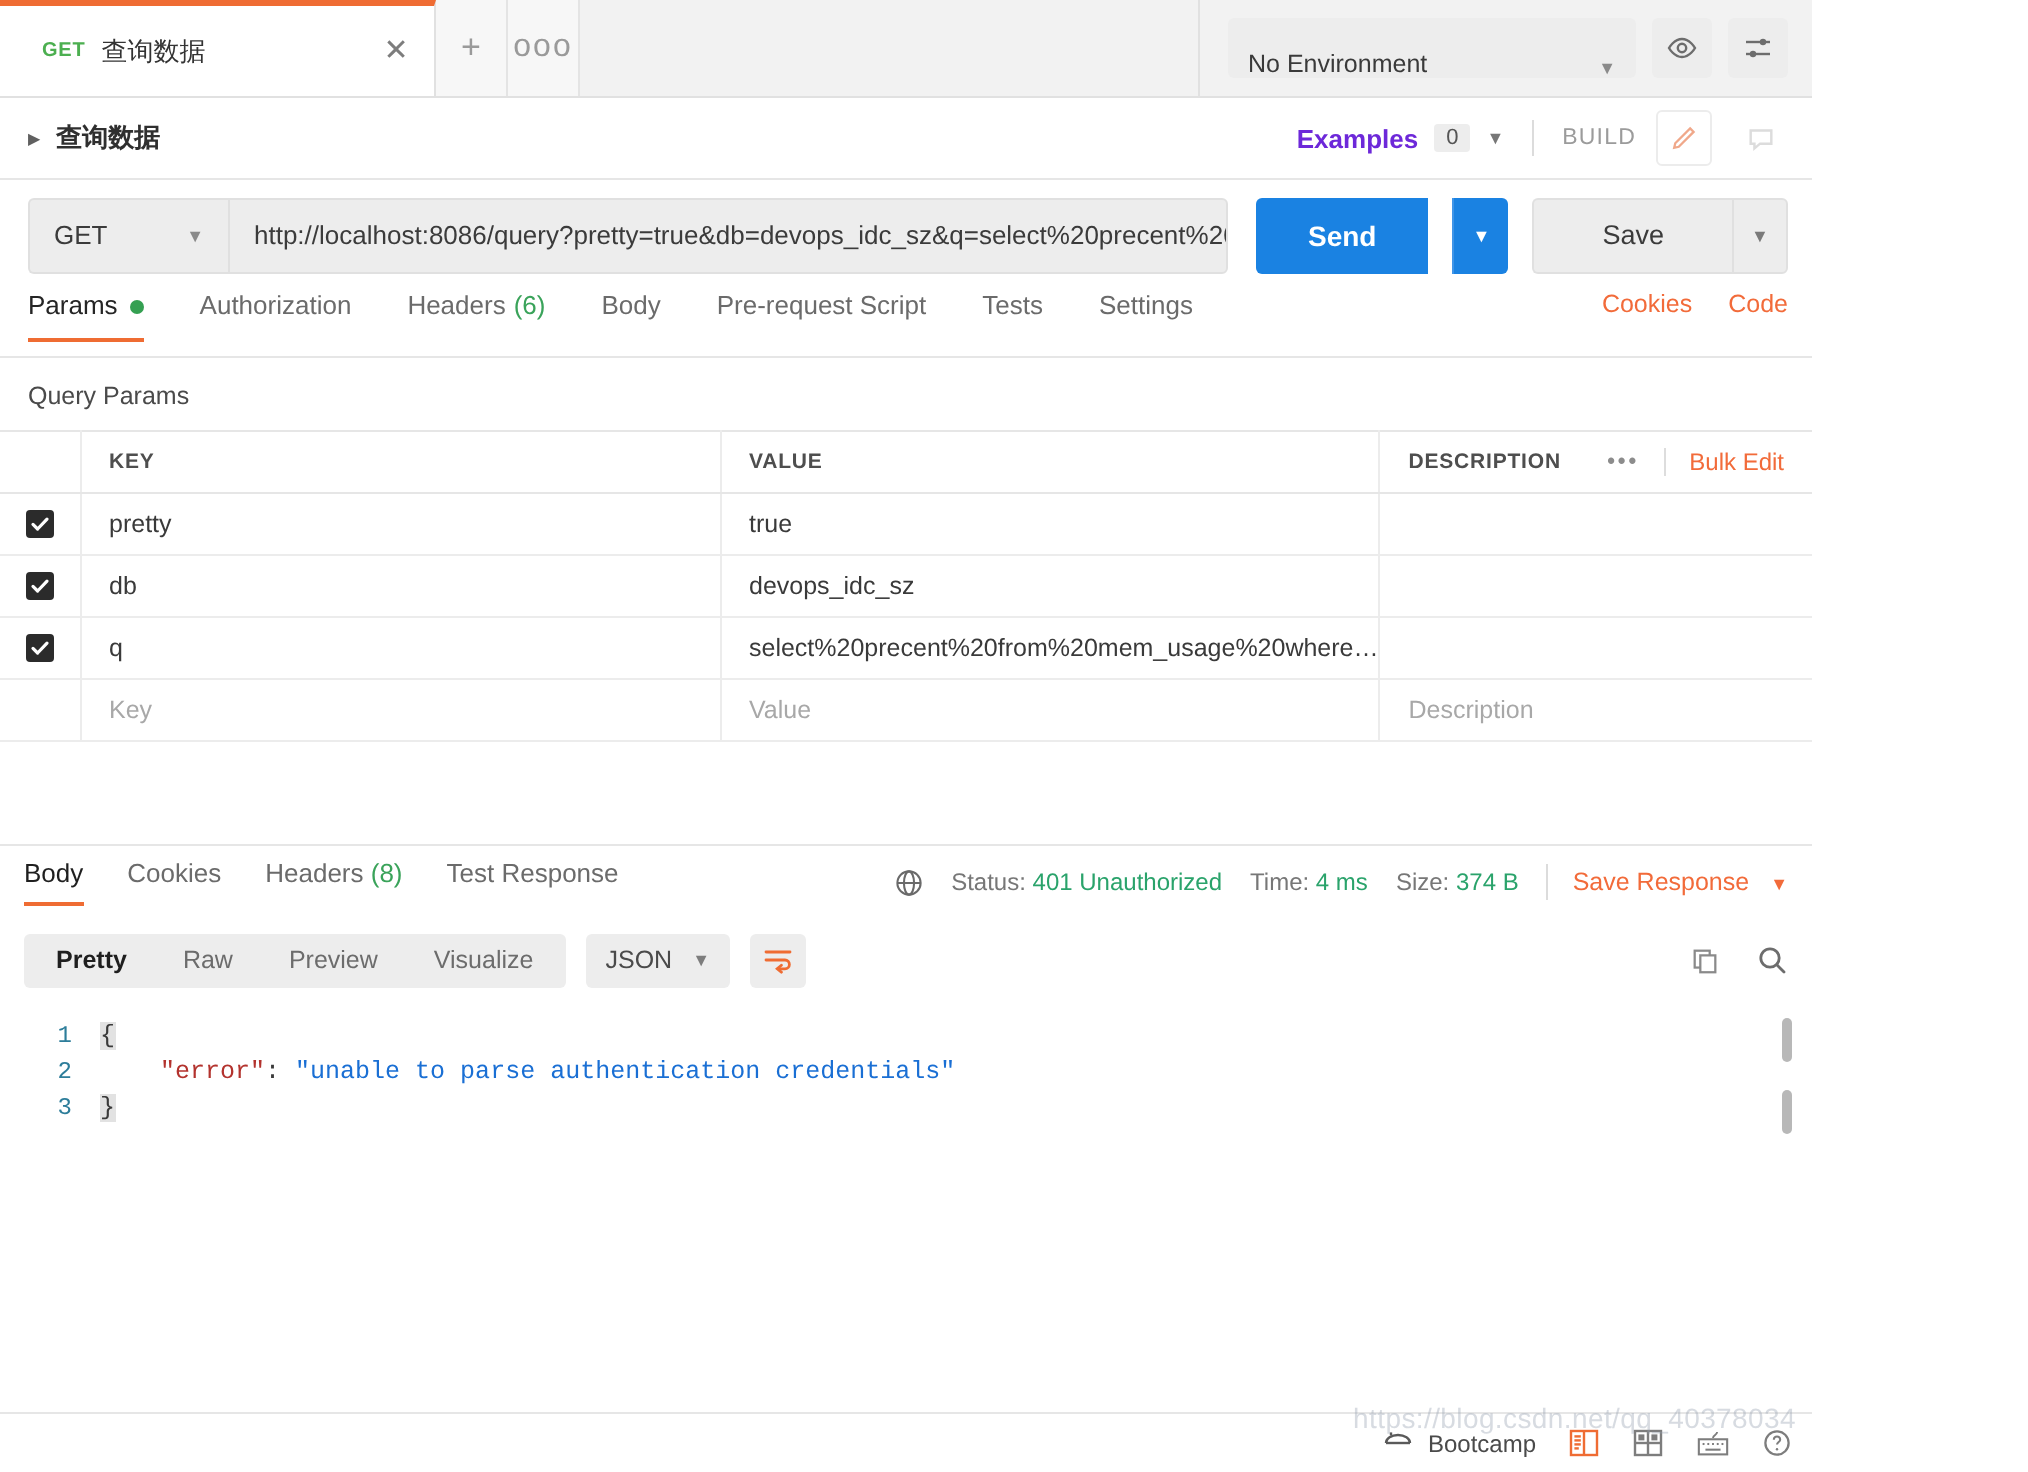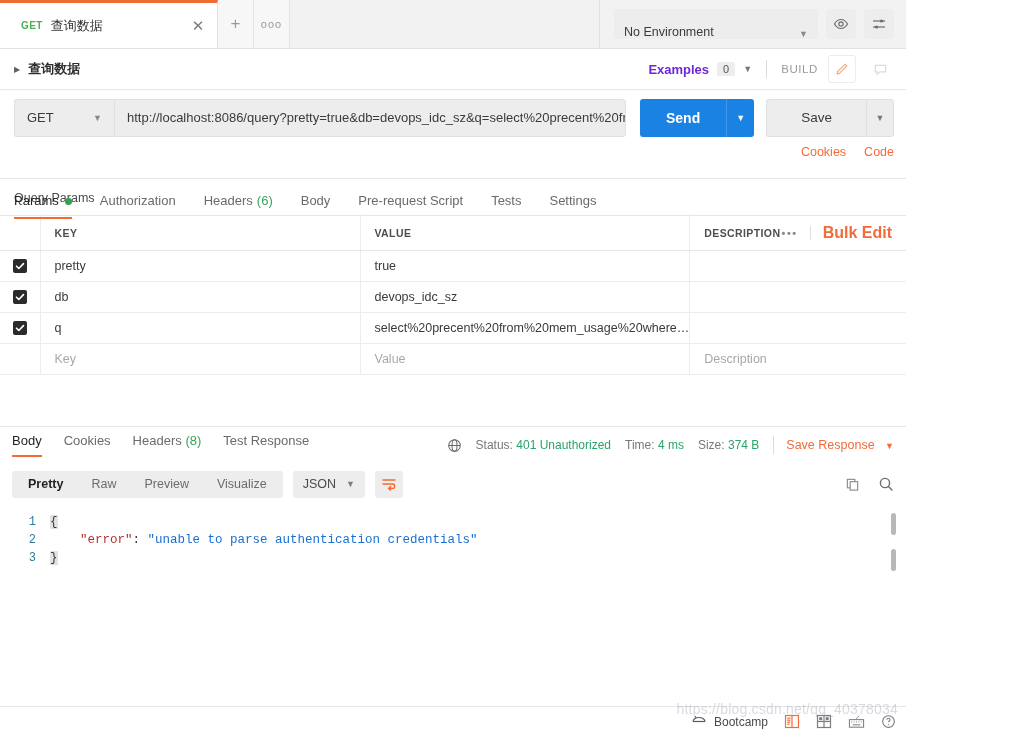--- a/index.html
+++ b/index.html
@@ -41,21 +41,21 @@
     width: 18px; text-align: center; cursor: pointer;
   }
   .tab-btn {
     width: 36px; height: 48px;
     display: flex; align-items: center; justify-content: center;
     color: #9a9a9a; font-size: 17px;
     border-right: 1px solid #e4e4e4;
     background: #f7f7f7;
     cursor: pointer;
   }
-  .tab-btn.dots { font-size: 11px; letter-spacing: 1px; }
+  .tab-btn.dots { font-size: 16px; letter-spacing: 1px; }
   .tabstrip-right {
     margin-left: auto; display: flex; align-items: center;
     gap: 8px; padding: 0 12px 0 0; height: 49px;
     border-left: 1px solid #e1e1e1; padding-left: 14px;
   }
   .env-select {
     width: 204px; height: 30px;
     background: #ededed; border-radius: 3px;
     display: flex; align-items: flex-end; padding: 0 10px;
     font-size: 12.5px; color: #3a3a3a; cursor: pointer;
@@ -100,21 +100,21 @@
     font-size: 13px; color: #3b3b3b; cursor: pointer;
   }
   .method-select .caret { margin-left: auto; color: #8a8a8a; font-size: 9px; }
   .url-input {
     flex: 1; height: 38px;
     background: #ededed; border: 1px solid #e0e0e0; border-radius: 0 3px 3px 0;
     display: flex; align-items: center; padding: 0 12px;
     font-size: 13px; color: #3b3b3b; overflow: hidden;
     white-space: nowrap;
   }
-  .send-wrap { display: flex; margin-left: 14px; }
+  .send-wrap { display: flex; margin-left: 14px; gap: 12px; }
   .send-btn {
     height: 38px; padding: 0 26px; background: #1a82e2; color: #fff;
     font-size: 14px; font-weight: bold; border: none; border-radius: 3px 0 0 3px;
     display: flex; align-items: center; cursor: pointer;
     font-family: "Liberation Sans", sans-serif;
   }
   .send-caret {
     width: 28px; height: 38px; background: #1a82e2; color: #fff;
     border-radius: 0 3px 3px 0; border-left: 1px solid #3f95e8;
     display: flex; align-items: center; justify-content: center;
@@ -135,21 +135,21 @@
   }
 
   
   .reqtabs {
     height: 34px; display: flex; align-items: flex-start;
     padding: 0 12px 0 14px; border-bottom: 1px solid #e6e6e6;
     position: relative;
   }
   .rt {
     font-size: 13px; color: #6b6b6b; padding: 0 0 10px 0;
-    margin-right: 28px; cursor: pointer; position: relative; white-space: nowrap; margin-top: 48px;
+    margin-right: 28px; cursor: pointer; position: relative; white-space: nowrap;
   }
   .rt.active { color: #252525; }
   .rt.active::after {
     content: ""; position: absolute; left: 0; right: 0; bottom: -1px;
     height: 2px; background: #ef6c33;
   }
   .rt .dot {
     display: inline-block; width: 7px; height: 7px; border-radius: 50%;
     background: #35a052; margin-left: 6px; vertical-align: middle;
   }
@@ -180,21 +180,21 @@
   .ph { color: #a8a8a8; }
   .chk {
     width: 14px; height: 14px; background: #2b2b2b; border-radius: 2px;
     margin: 0 auto; display: flex; align-items: center; justify-content: center;
     cursor: pointer;
   }
   .chk svg { display: block; }
   .th-right { display: flex; align-items: center; justify-content: flex-end; padding-right: 14px; gap: 12px; }
   .th-dots { color: #8c8c8c; font-size: 11px; letter-spacing: 1.5px; cursor: pointer; }
   .th-sep { width: 1px; height: 14px; background: #dddddd; }
-  .bulk { color: #f26b3a; font-size: 16px; font-weight: bold; cursor: pointer; letter-spacing: 0; }
+  .bulk { color: #f26b3a; font-size: 12px; font-weight: normal; cursor: pointer; letter-spacing: 0; }
 
   
   .splitter { height: 52px; background: #fff; border-bottom: 1px solid #e6e6e6; }
 
   
   .respbar {
     height: 36px; display: flex; align-items: center;
     padding: 0 12px 0 12px; position: relative;
   }
   .rsp-tab {

